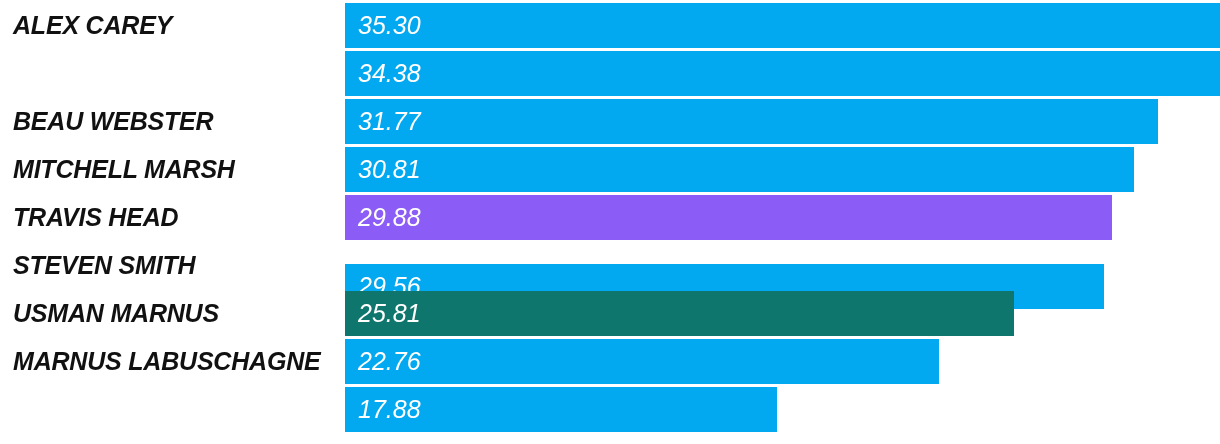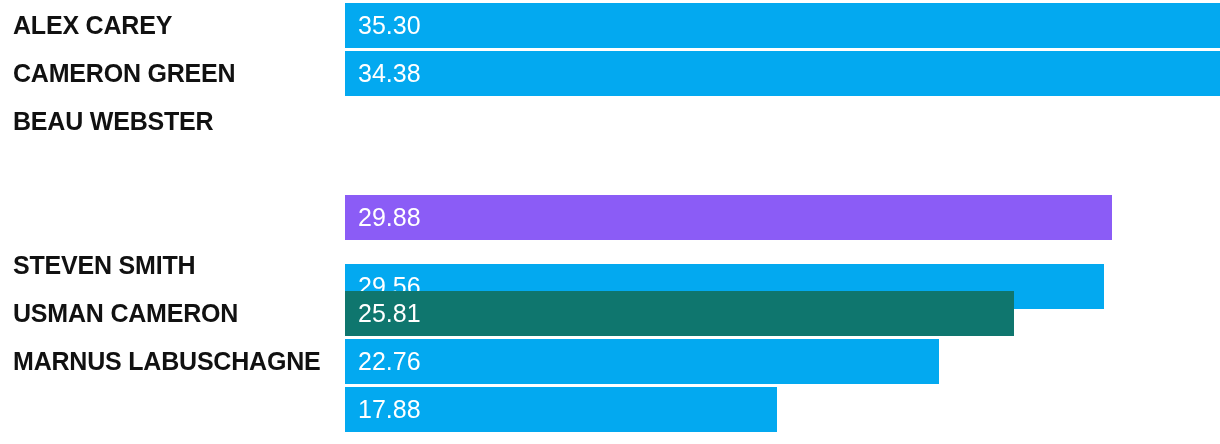--- a/index.html
+++ b/index.html
@@ -12,20 +12,21 @@
     width: 1220px;
     height: 444px;
     font-family: "Liberation Sans", sans-serif;
     overflow: hidden;
   }
   #chart-root {
     position: relative;
     width: 1220px;
     height: 444px;
     background: #ffffff;
+    font-style: italic;
   }
   .chart-rows {
     position: absolute;
     left: 0;
     top: 0;
     width: 1220px;
     height: 444px;
   }
   .chart-row {
     position: absolute;
@@ -85,47 +86,60 @@
   <div class="chart-rows" id="chart-rows">
       <div class="chart-row" style="top: 3px;">
         <div class="row-label">ALEX CAREY</div>
         <div class="bar-track">
           <div class="bar" style="width: 863px; background: rgb(3, 169, 240);">
             <div class="bar-value">35.30</div>
           </div>
         </div>
       </div>
       <div class="chart-row" style="top: 51px;">
-        <div class="row-label">CAMERON GREEN</div>
         <div class="bar-track">
           <div class="bar" style="width: 841px; background: rgb(3, 169, 240);">
             <div class="bar-value">34.38</div>
           </div>
         </div>
       </div>
       <div class="chart-row" style="top: 99px;">
         <div class="row-label">BEAU WEBSTER</div>
+        <div class="bar-track">
+          <div class="bar" style="width: 777px; background: rgb(3, 169, 240);">
+            <div class="bar-value">31.77</div>
+          </div>
+        </div>
+      </div>
+      <div class="chart-row" style="top: 147px;">
+        <div class="row-label">MITCHELL MARSH</div>
+        <div class="bar-track">
+          <div class="bar" style="width: 753px; background: rgb(3, 169, 240);">
+            <div class="bar-value">30.81</div>
+          </div>
+        </div>
       </div>
       <div class="chart-row" style="top: 195px;">
+        <div class="row-label">TRAVIS HEAD</div>
         <div class="bar-track">
           <div class="bar" style="width: 731px; background: #8b5cf6;">
             <div class="bar-value">29.88</div>
           </div>
         </div>
       </div>
       <div class="chart-row" style="top: 243px;">
         <div class="row-label">STEVEN SMITH</div>
         <div class="bar-track">
           <div class="bar" style="width: 723px; background: rgb(3, 169, 240); margin-top: 21px;">
             <div class="bar-value">29.56</div>
           </div>
         </div>
       </div>
       <div class="chart-row" style="top: 291px;">
-        <div class="row-label">USMAN CAMERON</div>
+        <div class="row-label">USMAN MARNUS</div>
         <div class="bar-track">
           <div class="bar highlight" style="width: 633px; background: #0f766e;">
             <div class="bar-value">25.81</div>
           </div>
         </div>
       </div>
       <div class="chart-row" style="top: 339px;">
         <div class="row-label">MARNUS LABUSCHAGNE</div>
         <div class="bar-track">
           <div class="bar" style="width: 558px; background: rgb(3, 169, 240);">

